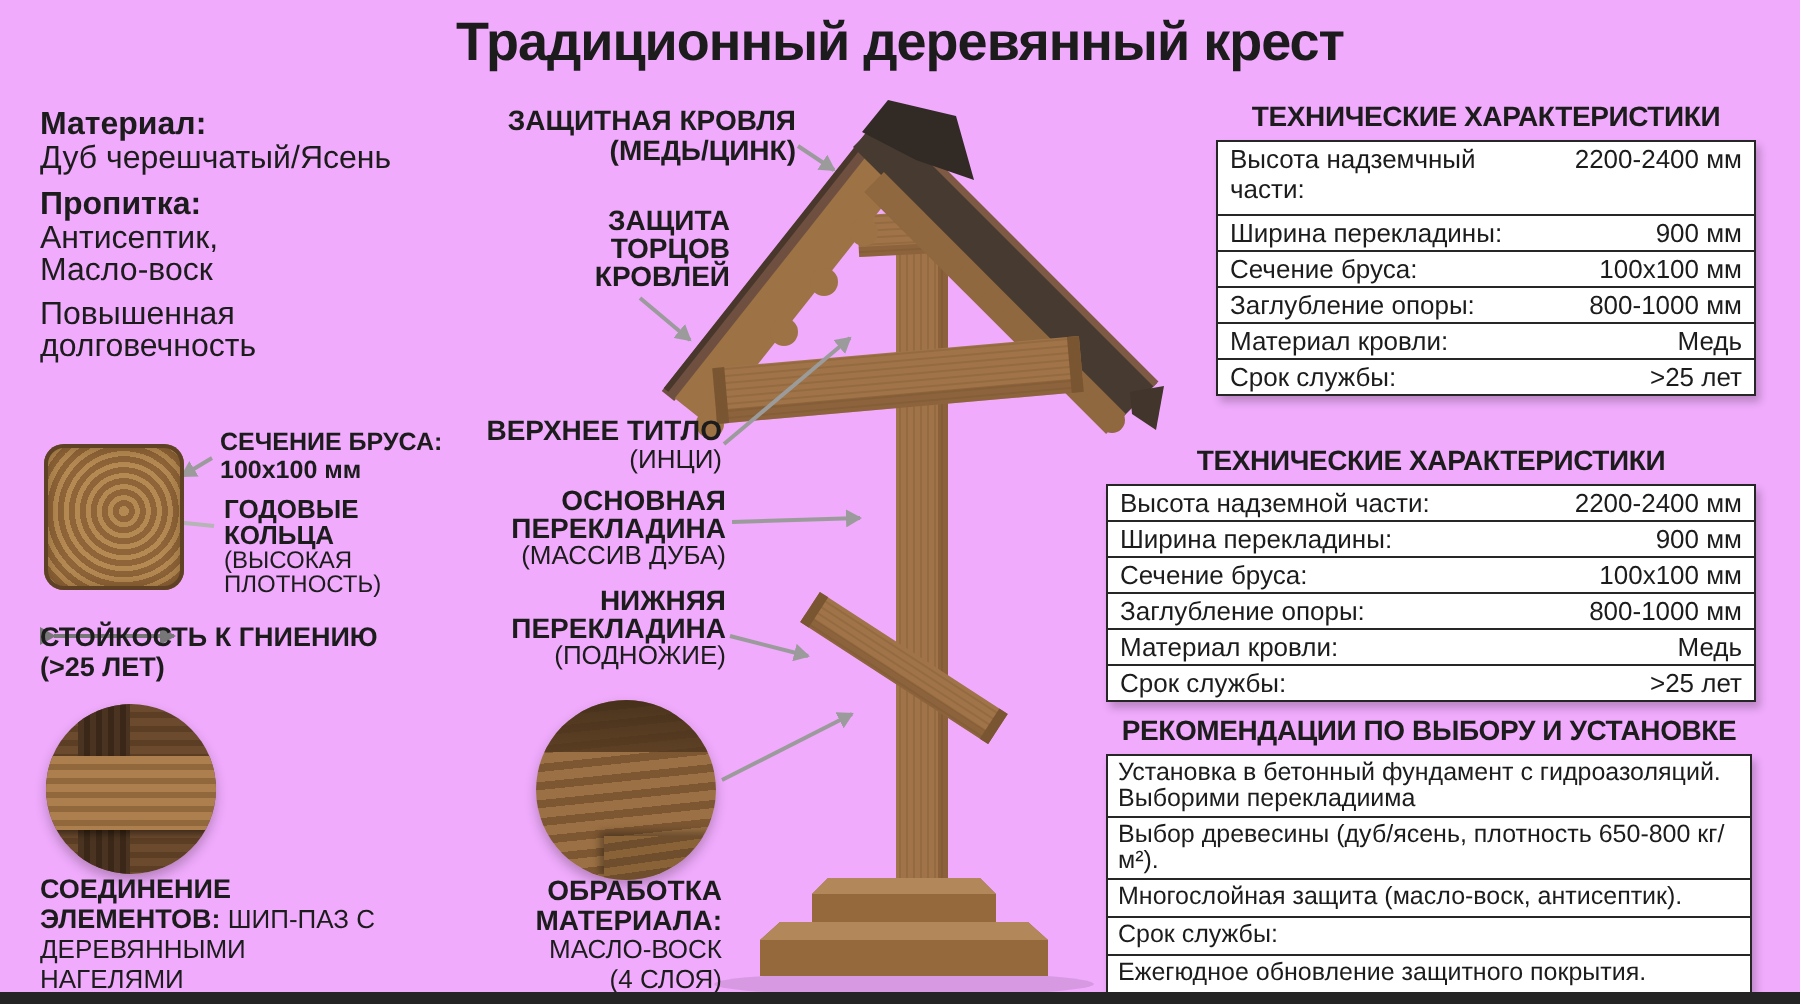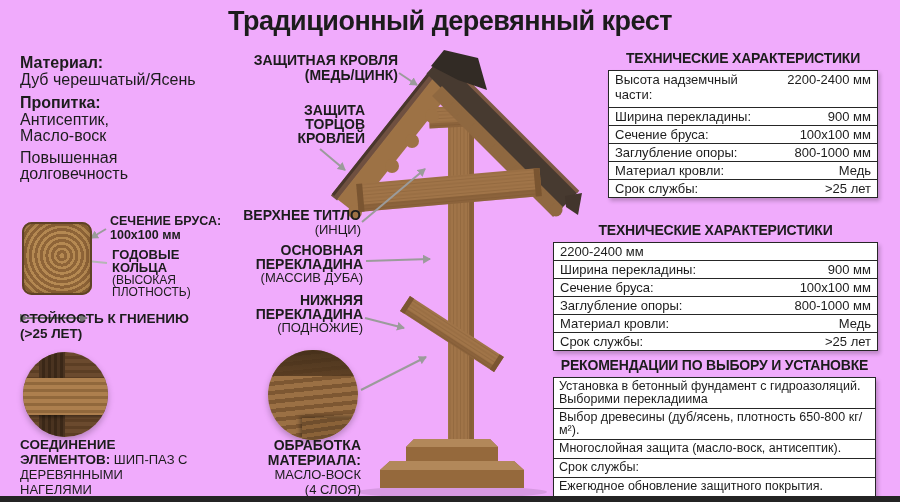--- a/index.html
+++ b/index.html
@@ -234,20 +234,21 @@
           <span class="sl">Срок службы:</span>
           <span class="sv">&gt;25 лет</span>
         </div>
     </div>
   </div>
 
   <div class="abs" style="left:553px;top:222px;width:325px">
     <div class="spec-title">ТЕХНИЧЕСКИЕ ХАРАКТЕРИСТИКИ</div>
     <div class="spec-box">
       <div class="srow">
+          <span class="sl">Высота надземной части:</span>
           <span class="sv">2200-2400 мм</span>
         </div>
       <div class="srow">
           <span class="sl">Ширина перекладины:</span>
           <span class="sv">900 мм</span>
         </div>
       <div class="srow">
           <span class="sl">Сечение бруса:</span>
           <span class="sv">100x100 мм</span>
         </div>

